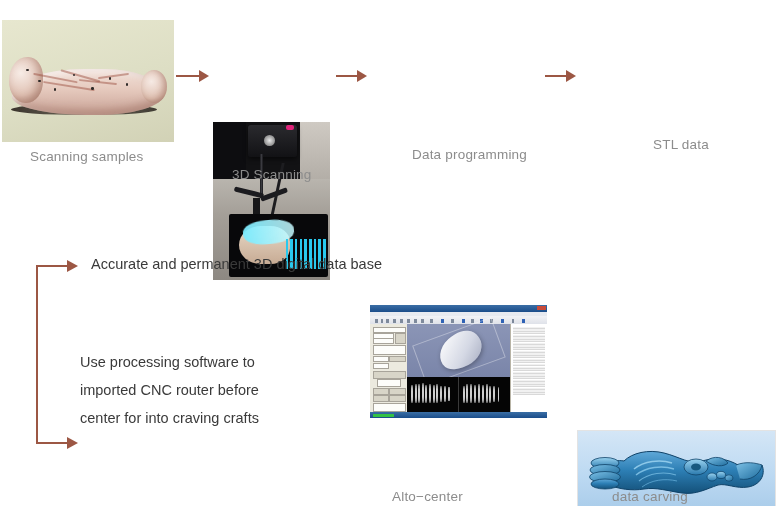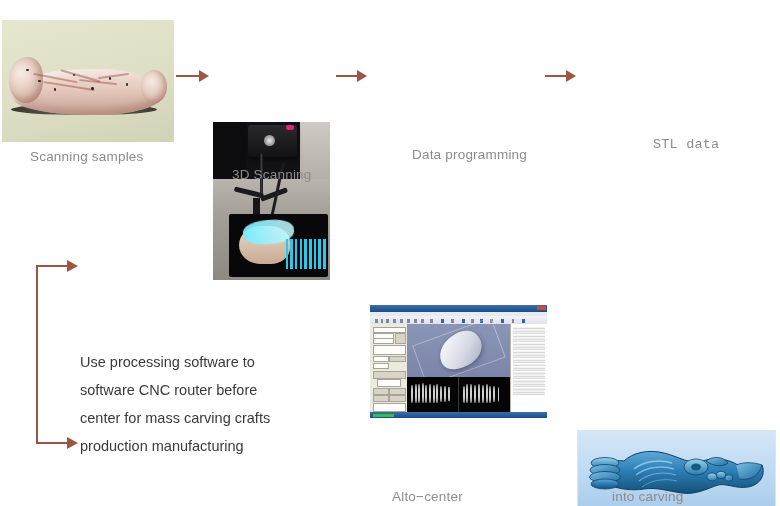--- a/index.html
+++ b/index.html
@@ -362,39 +362,39 @@
       <path d="M64,56 C73,49 87,47 99,50" stroke="#6ab4de" stroke-width="1" fill="none" opacity=".7"></path>
       <ellipse cx="118" cy="36" rx="12" ry="8" fill="url(#blue3)" stroke="#0f4268" stroke-width=".8"></ellipse>
       <ellipse cx="118" cy="36" rx="5" ry="3.5" fill="#17597f"></ellipse>
       <path d="M128,30 C136,24 146,26 150,32 C146,36 136,36 128,30 Z" fill="url(#blue2)" stroke="#0f4268" stroke-width=".8"></path>
       <ellipse cx="134" cy="46" rx="5" ry="4" fill="url(#blue3)" stroke="#0f4268" stroke-width=".7"></ellipse>
       <ellipse cx="143" cy="44" rx="4.5" ry="3.6" fill="url(#blue3)" stroke="#0f4268" stroke-width=".7"></ellipse>
       <ellipse cx="151" cy="47" rx="4" ry="3.2" fill="url(#blue2)" stroke="#0f4268" stroke-width=".7"></ellipse>
       <path d="M158,34 C168,30 178,32 184,34 C182,44 172,50 162,48" fill="url(#blue2)" stroke="#0f4268" stroke-width=".8"></path>
     </svg>
   </div>
-  <div class="caption abs" style="left:653px;top:138px;font-family:Liberation Mono, monospace;">STL data</div>
+  <div class="caption abs" style="left:653px;top:138px;">STL data</div>
 
   <div class="bracket abs" style="left:36px;top:258px;width:50px;height:190px;">
     <div class="vline" style="left:0;top:7px;height:179px;"></div>
     <div class="hline" style="left:0;top:7px;width:32px;"></div>
     <div class="bhead" style="left:31px;top:2px;"></div>
     <div class="hline" style="left:0;top:184px;width:32px;"></div>
     <div class="bhead" style="left:31px;top:179px;"></div>
   </div>
 
+  <div class="headline abs" style="left:91px;top:257px;">Accurate and permanent 3D digital data base</div>
 
   <div class="para abs" style="left:80px;top:348px;">
     <span class="j">Use processing software to</span>
     <span class="j" style="text-align:justify;">
       <span style="display:inline-block;width:100%;">
-        <span>software CNC router before</span>
+        <span>imported CNC router before</span>
       </span>
     </span>
-    <span class="j">center for mass carving crafts</span>
-    <span class="j">production manufacturing</span>
+    <span class="j">center for into craving crafts</span>
   </div>
 
   <div class="caption abs" style="left:392px;top:490px;">Alto−center</div>
 
-  <div class="caption abs" style="left:612px;top:490px;">into carving</div>
+  <div class="caption abs" style="left:612px;top:490px;">data carving</div>
 
 </div>
 
 </body></html>

